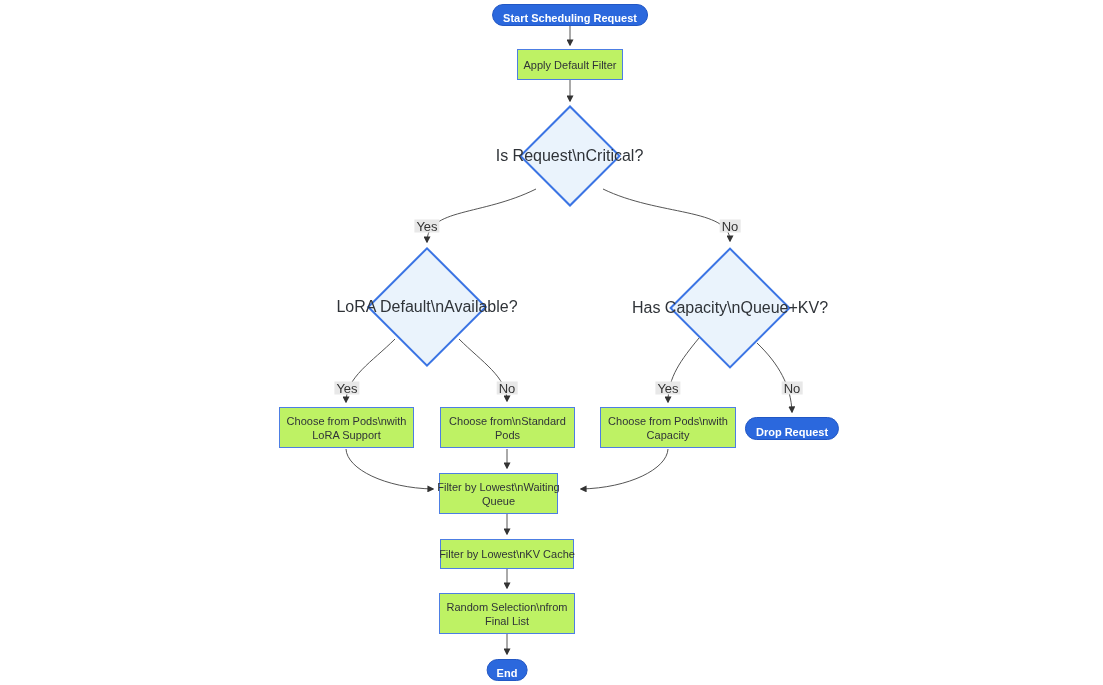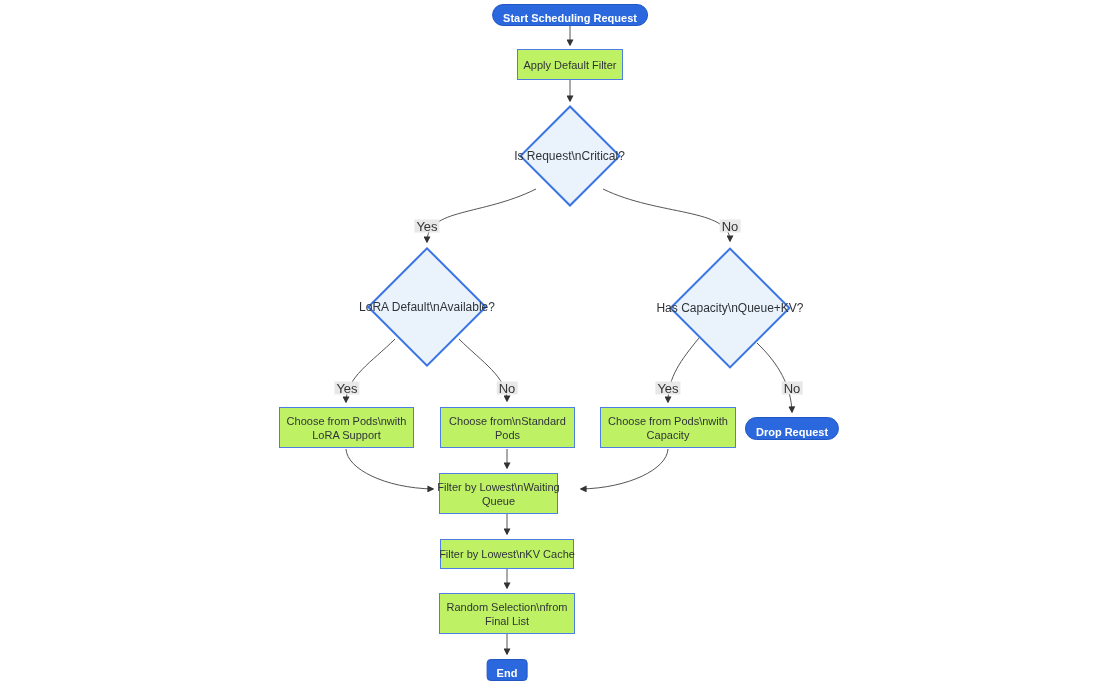--- a/index.html
+++ b/index.html
@@ -10,21 +10,21 @@
     font-family:"Liberation Sans","DejaVu Sans",sans-serif;
     color:#333333;
     overflow:hidden;
   }
   #edges{position:absolute;left:0;top:0;width:1103px;height:685px;}
   .node{position:absolute;box-sizing:border-box;display:flex;flex-direction:column;align-items:center;justify-content:center;font-size:11px;line-height:14px;text-align:center;color:#2f3338;}
   .rect{background:#bef264;border:1.5px solid #4d7ee3;}
   .pill{background:#2b68dd;border:1px solid #2257c4;color:#ffffff;font-weight:bold;border-radius:12px;padding:0 10px;transform:translateX(-50%);white-space:nowrap;flex-direction:row;align-items:flex-end;}
   .diamond{background:transparent;}
   .diamond-shape{position:absolute;left:50%;top:50%;transform:translate(-50%,-50%) rotate(45deg);background:#eaf3fc;border:2px solid #3b74e4;box-sizing:border-box;}
-  .diamond-label{position:absolute;left:50%;top:50%;transform:translate(-50%,-50%);white-space:nowrap;font-size:12px;color:#2f3338;}
+  .diamond-label{position:absolute;left:50%;top:50%;transform:translate(-50%,-50%);white-space:nowrap;font-size:16px;color:#2f3338;}
   .edge-label{position:absolute;transform:translate(-50%,-50%);background:#e8e8e8;color:#333333;font-size:13px;line-height:13px;padding:0 2px;white-space:nowrap;}
   .line{white-space:nowrap;}
 </style>
 </head>
 <body>
 
 <div id="canvas">
 
   <svg id="edges" width="1103" height="685" viewBox="0 0 1103 685">
     <defs>
@@ -99,21 +99,21 @@
 
   <div class="node rect" style="left:440px;top:539px;width:134px;height:30px">
     <div class="line">Filter by Lowest\nKV Cache</div>
   </div>
 
   <div class="node rect" style="left:439px;top:593px;width:136px;height:41px">
     <div class="line">Random Selection\nfrom</div>
     <div class="line">Final List</div>
   </div>
 
-  <div class="node pill" style="left:507px;top:659px;height:22px;border-radius:4px;padding:0 9px">
+  <div class="node pill" style="left:507px;top:659px;height:22px;border-radius:11px;padding:0 9px">
     <span>End</span>
   </div>
 
   <div class="edge-label" style="left:427px;top:226px">Yes</div>
   <div class="edge-label" style="left:730px;top:226px">No</div>
   <div class="edge-label" style="left:347px;top:388px">Yes</div>
   <div class="edge-label" style="left:507px;top:388px">No</div>
   <div class="edge-label" style="left:668px;top:388px">Yes</div>
   <div class="edge-label" style="left:792px;top:388px">No</div>
 

